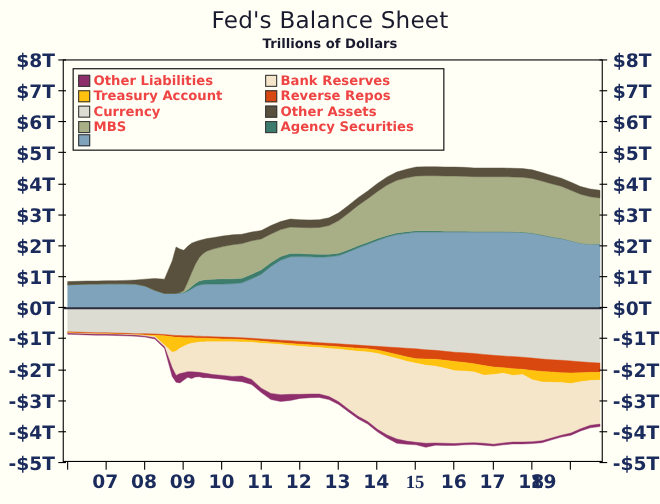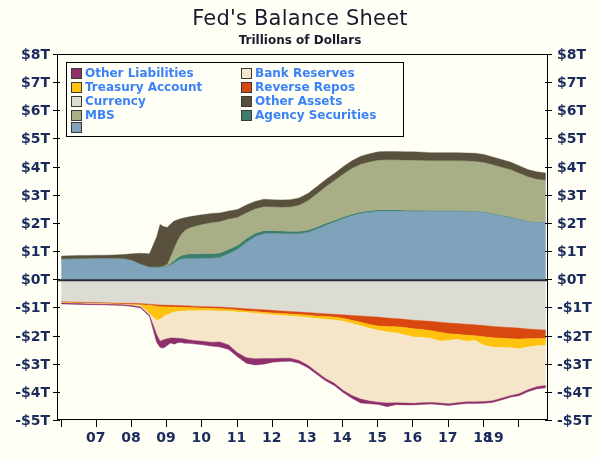--- a/index.html
+++ b/index.html
@@ -52,21 +52,21 @@
     overflow: hidden;
   }
   #plot-svg {
     display: block;
     position: absolute;
     left: 0;
     top: 0;
   }
   .axis-label {
     position: absolute;
-    font-size: 14px;
+    font-size: 17px;
     font-weight: bold;
     color: #1a2b5c;
     white-space: nowrap;
     font-family: "DejaVu Sans", "Liberation Sans", sans-serif;
   }
   .ylab-left { text-align: right; width: 48px; }
   .ylab-right { text-align: left; }
   .xlab { text-align: center; width: 30px; }
   .tick {
     position: absolute;
@@ -100,21 +100,21 @@
     width: 11px;
     height: 11px;
     flex: 0 0 11px;
     border: 1px solid #3a3a3a;
     box-sizing: border-box;
     margin-right: 3px;
   }
   .legend-text {
     font-size: 12px;
     font-weight: bold;
-    color: #3b82f6;
+    color: #ef4444;
     white-space: nowrap;
     font-family: "DejaVu Sans", "Liberation Sans", sans-serif;
   }
 </style>
 </head>
 <body>
 
 <div id="chart-root">
 
   <div class="chart-title">Fed's Balance Sheet</div>
@@ -246,21 +246,21 @@
     <div class="axis-label xlab" style="left: 186.308px; top: 429px;">10</div>
     <div class="tick tick-v" style="left: 201.308px; top: 420px;"></div>
     <div class="axis-label xlab" style="left: 221.505px; top: 429px;">11</div>
     <div class="tick tick-v" style="left: 236.505px; top: 420px;"></div>
     <div class="axis-label xlab" style="left: 256.703px; top: 429px;">12</div>
     <div class="tick tick-v" style="left: 271.703px; top: 420px;"></div>
     <div class="axis-label xlab" style="left: 291.9px; top: 429px;">13</div>
     <div class="tick tick-v" style="left: 306.9px; top: 420px;"></div>
     <div class="axis-label xlab" style="left: 327.097px; top: 429px;">14</div>
     <div class="tick tick-v" style="left: 342.097px; top: 420px;"></div>
-    <div class="axis-label xlab" style="left: 362.294px; top: 429px;">15</div>
+    <div class="axis-label xlab" style="left: 362.294px; top: 429px; font-family: Liberation Serif, serif;">15</div>
     <div class="tick tick-v" style="left: 377.294px; top: 420px;"></div>
     <div class="axis-label xlab" style="left: 397.491px; top: 429px;">16</div>
     <div class="tick tick-v" style="left: 412.491px; top: 420px;"></div>
     <div class="axis-label xlab" style="left: 432.688px; top: 429px;">17</div>
     <div class="tick tick-v" style="left: 447.688px; top: 420px;"></div>
     <div class="axis-label xlab" style="left: 467.885px; top: 429px;">18</div>
     <div class="tick tick-v" style="left: 482.885px; top: 420px;"></div>
     <div class="axis-label xlab" style="left: 479px; top: 429px;">19</div>
     <div class="tick tick-v" style="left: 518.082px; top: 420px;"></div>
   </div>

